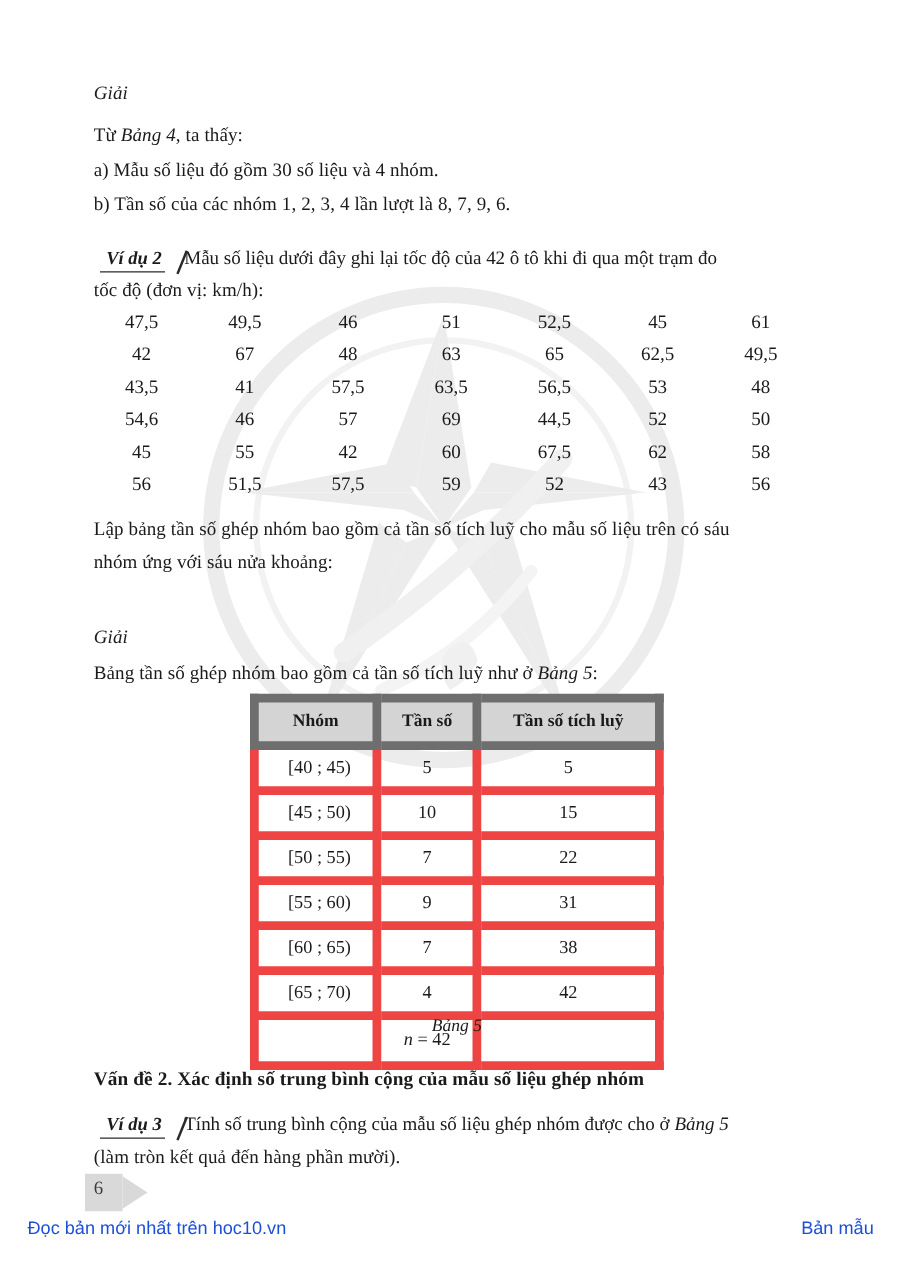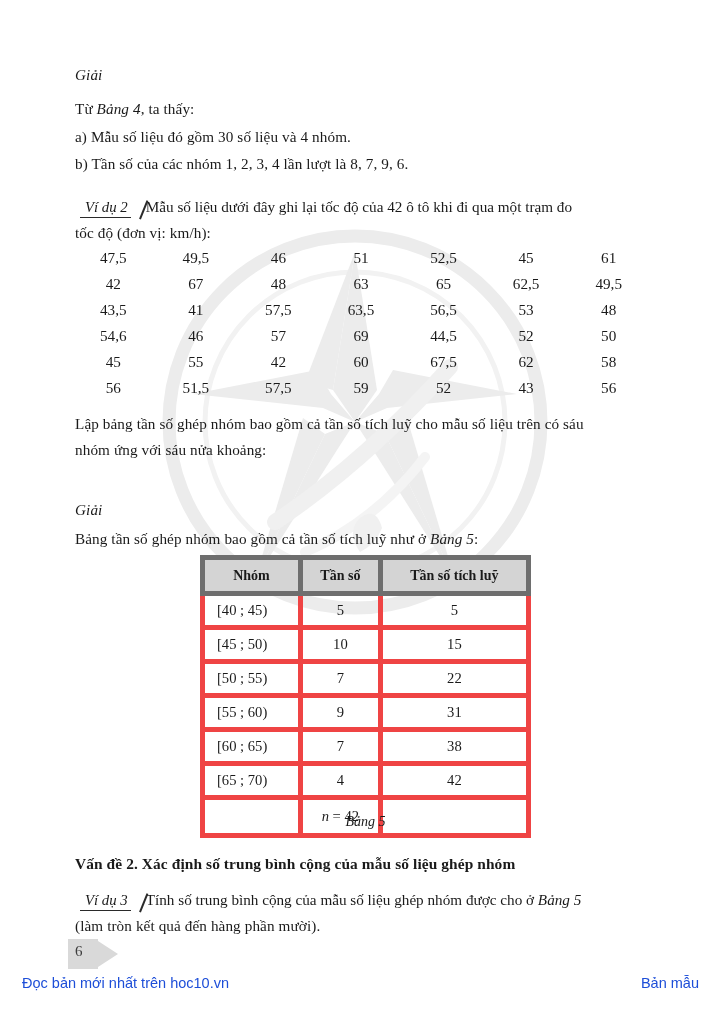--- a/index.html
+++ b/index.html
@@ -68,36 +68,36 @@
   
   #freqtable {
     position: absolute;
     left: 200px;
     top: 555px;
     width: 331px;
     border-collapse: collapse;
     font-size: 14.6px;
   }
   #freqtable td, #freqtable th {
-    border: 5px solid #ef4444;
+    border: 7px solid #ef4444;
     padding: 0 6px;
     height: 29px;
     vertical-align: middle;
   }
   #freqtable thead th {
     background: #d4d4d4;
     font-weight: bold;
     text-align: center;
     font-size: 14px;
     height: 31px;
     border-color: #6e6e6e;
   }
   #freqtable td.c-group {
     width: 89px;
-    text-align: left;
+    text-align: center;
     padding-left: 12px;
   }
   #freqtable td.c-freq {
     width: 75px;
     text-align: center;
   }
   #freqtable td.c-cum {
     width: 165px;
     text-align: center;
   }
@@ -110,21 +110,21 @@
     font-style: italic;
     font-size: 14px;
     text-align: center;
   }
 
   
   .example-tag {
     position: relative;
     display: inline-block;
     font-style: italic;
-    font-weight: normal;
+    font-weight: bold;
     font-size: 14.8px;
     padding: 1px 16px 2px 7px;
     margin-right: 2px;
     line-height: 18px;
     white-space: nowrap;
   }
   .example-tag .tag-underline {
     position: absolute;
     left: 2px;
     right: 13px;

